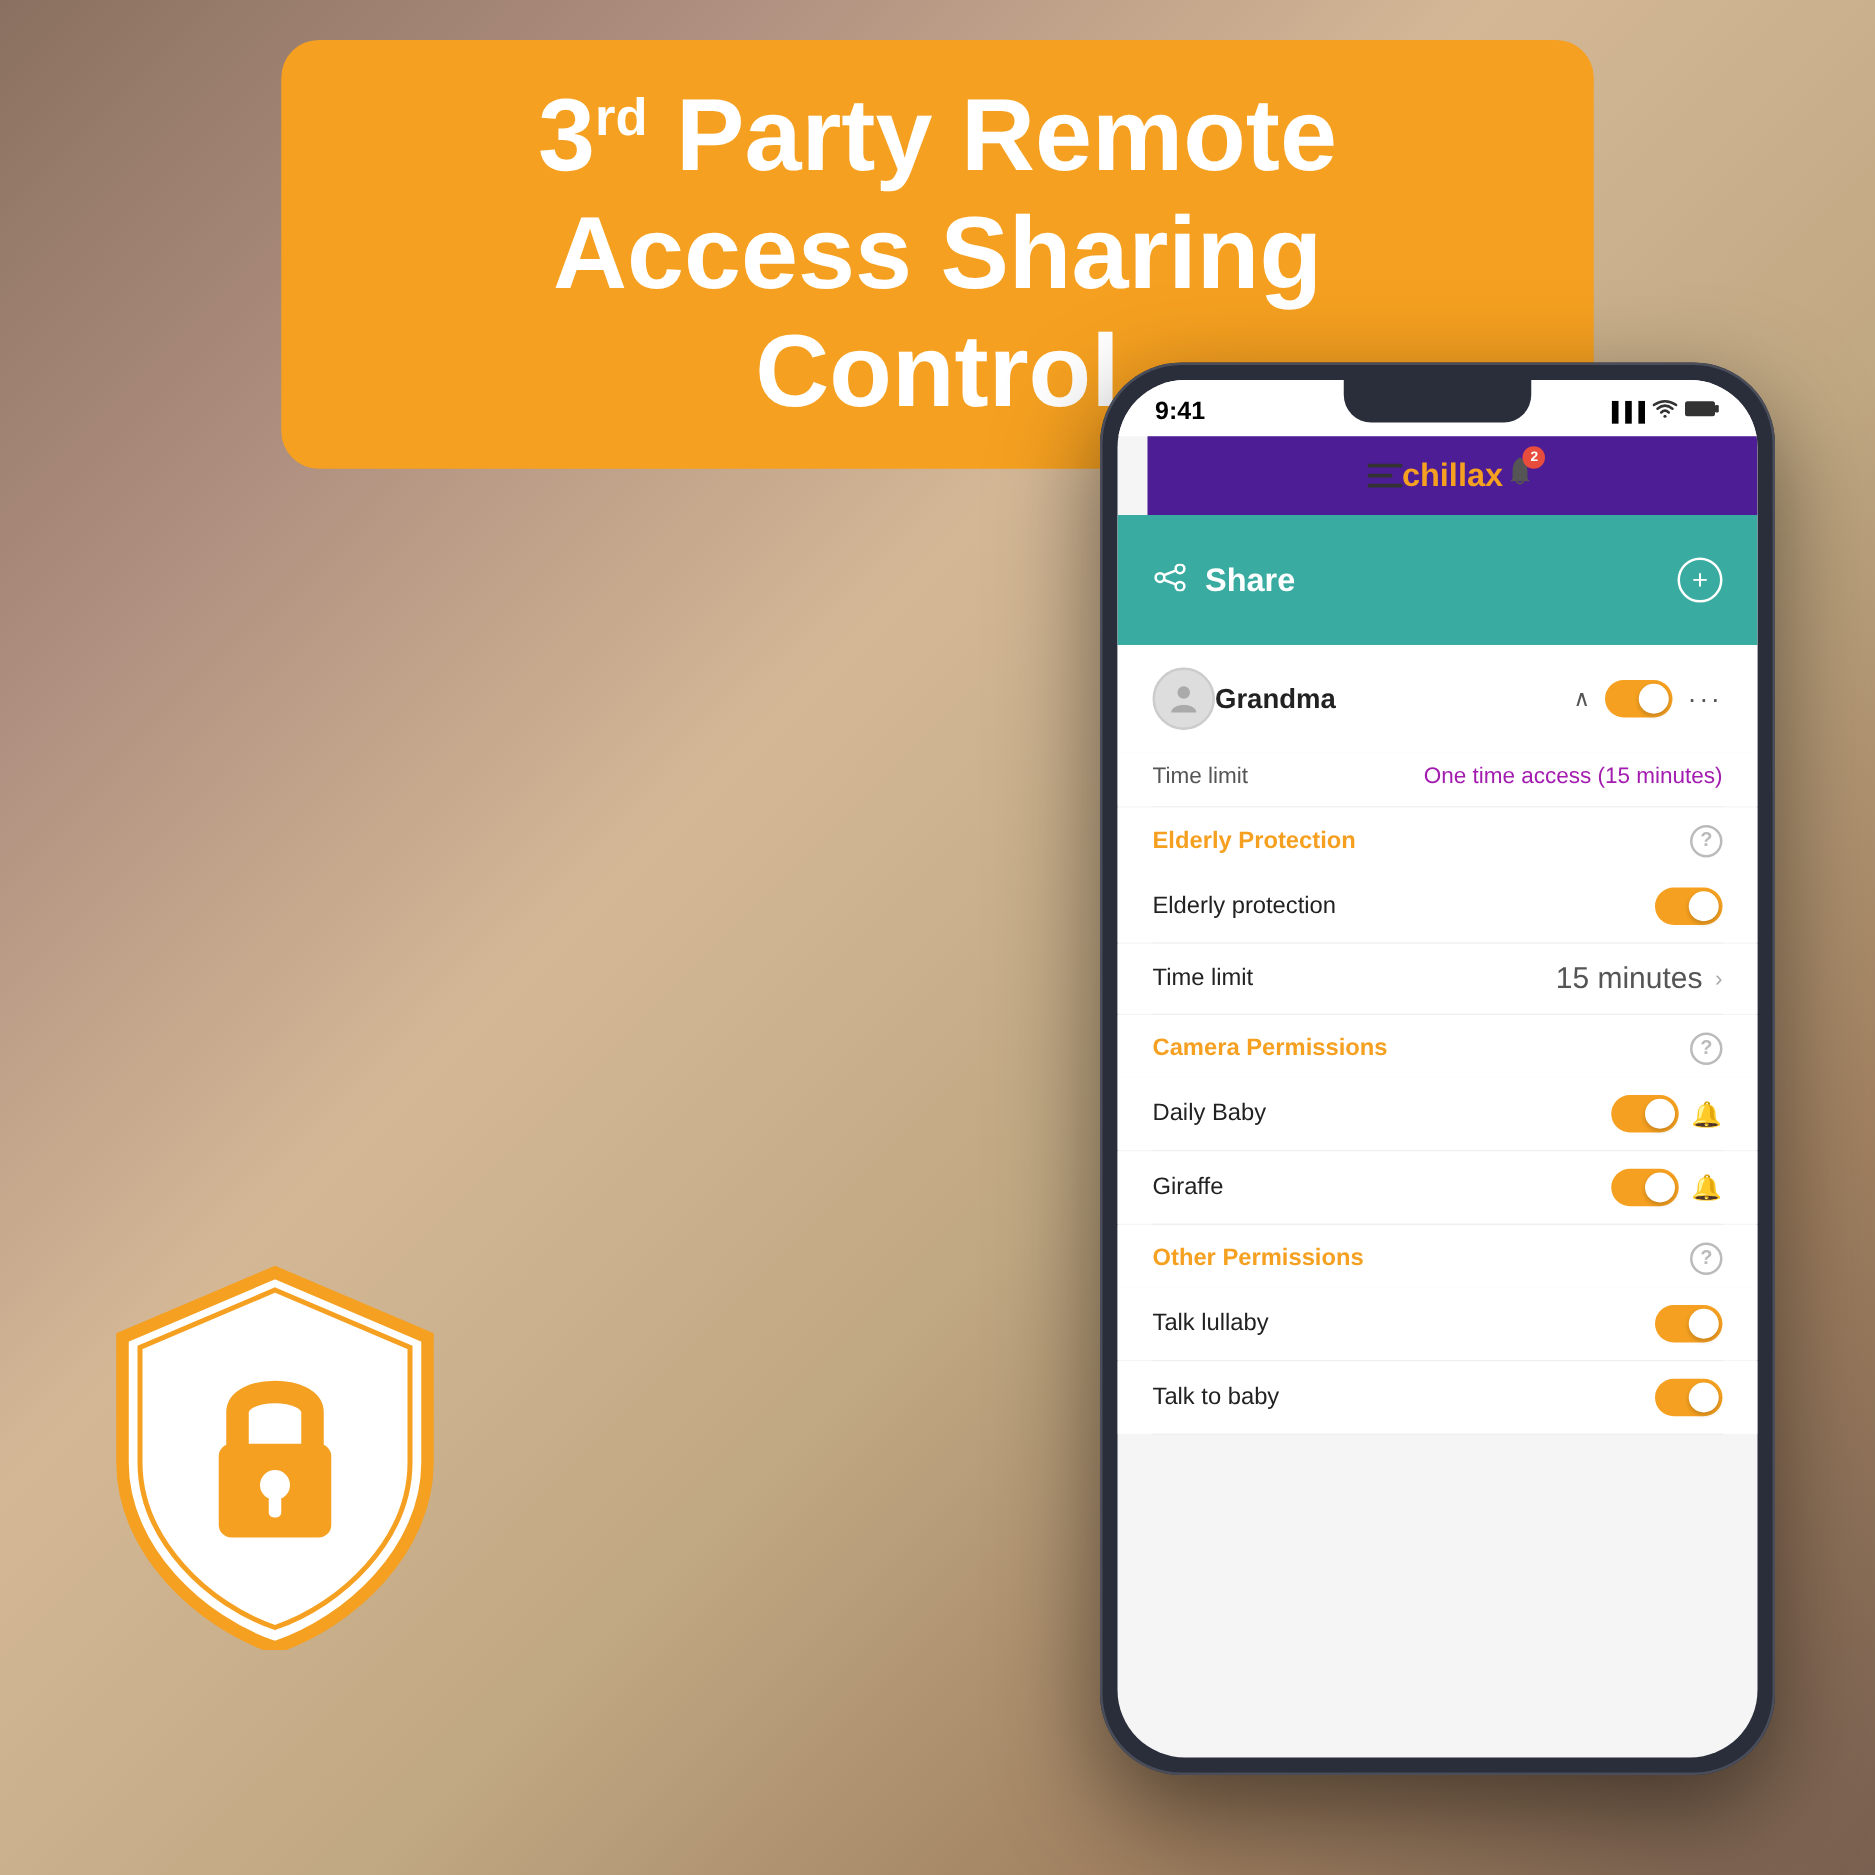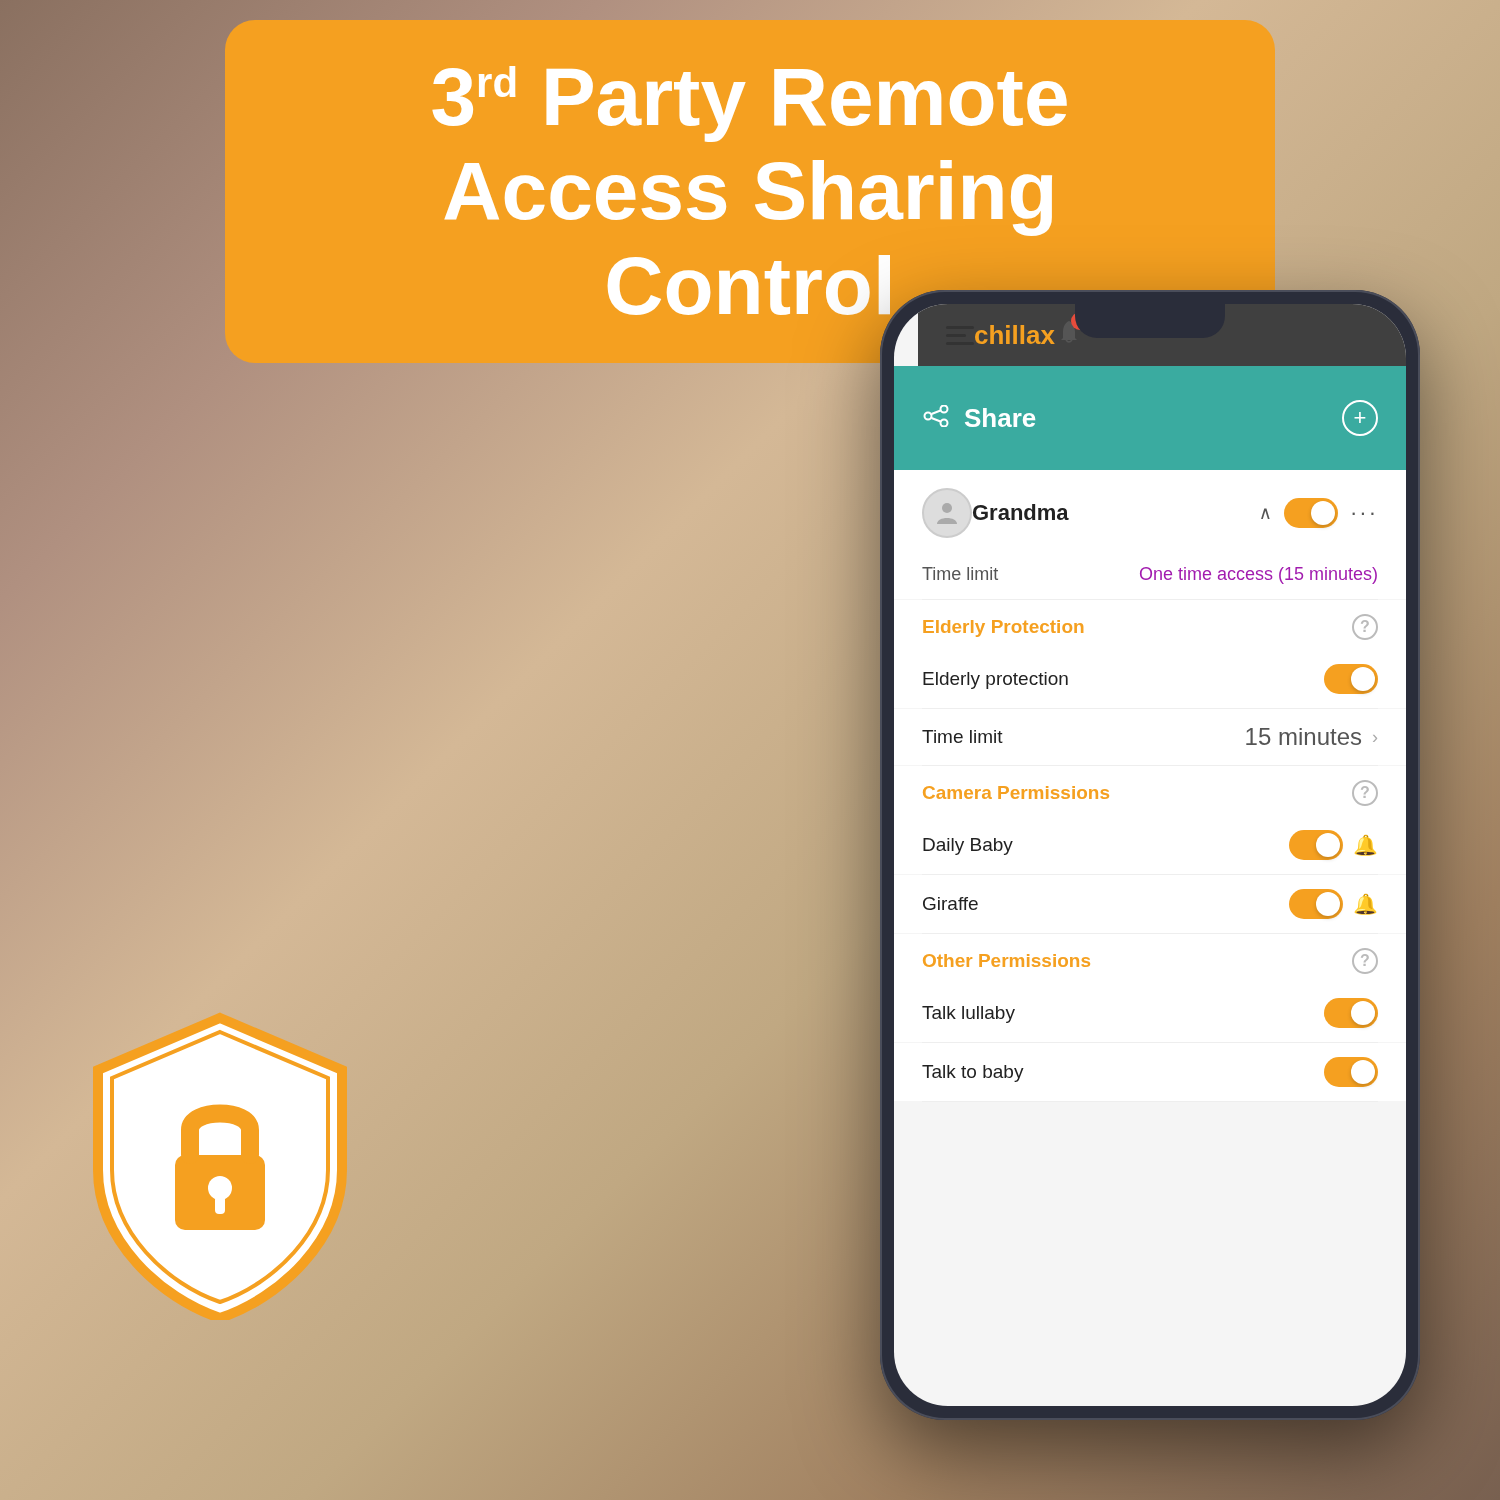--- a/index.html
+++ b/index.html
@@ -18,21 +18,21 @@
       position: absolute;
       top: 0; left: 0;
       width: 100%; height: 100%;
       background: linear-gradient(135deg, #8a7060 0%, #b09080 20%, #d4b896 40%, #c0a882 60%, #a08060 80%, #786050 100%);
       z-index: 0;
     }
 
     
     .header-banner {
       position: absolute;
-      top: 20px;
+      top: 32px;
       left: 50%;
       transform: translateX(-50%);
       background: #f5a020;
       border-radius: 30px;
       padding: 30px 80px;
       text-align: center;
       z-index: 10;
       width: 1050px;
     }
 
@@ -119,23 +119,23 @@
       transform: translateX(-50%);
       width: 150px;
       height: 34px;
       background: #2a2d3a;
       border-radius: 0 0 22px 22px;
       z-index: 20;
     }
 
     
     .app-header {
-      background: #404040;
-      display: flex;
-      justify-content: flex-start;
+      background: #4c1d95;
+      display: flex;
+      justify-content: center;
       align-items: center;
       padding: 14px 28px;
       margin-left: 24px;
     }
 
     .hamburger-icon {
       display: flex;
       flex-direction: column;
       gap: 5px;
     }
@@ -401,20 +401,40 @@
     <rect x="135" y="196" width="10" height="18" rx="4" fill="white"></rect>
   </svg>
 </div>
 
 <div class="phone-wrapper">
   <div class="phone-outer">
     <div class="phone-inner">
 
       <div class="notch"></div>
 
+      <div class="status-bar">
+        <span class="status-time">9:41</span>
+        <div class="status-icons">
+          <span style="font-size:15px;">▐▐▐</span>
+          <span>
+            <svg width="20" height="16" viewBox="0 0 20 16">
+                <path d="M10 14 L10 14" stroke="#333" stroke-width="2.5" stroke-linecap="round"></path>
+                <path d="M7 11 Q10 8 13 11" stroke="#333" stroke-width="2" fill="none" stroke-linecap="round"></path>
+                <path d="M4 8 Q10 3 16 8" stroke="#333" stroke-width="2" fill="none" stroke-linecap="round"></path>
+                <path d="M1 5 Q10 -1 19 5" stroke="#333" stroke-width="2" fill="none" stroke-linecap="round"></path>
+              </svg>
+          </span>
+          <span>
+            <svg width="28" height="16" viewBox="0 0 28 16">
+                <rect x="0" y="2" width="24" height="12" rx="2" fill="#333"></rect>
+                <rect x="24" y="5" width="3" height="6" rx="1" fill="#333"></rect>
+              </svg>
+          </span>
+        </div>
+      </div>
 
       <div class="app-header">
         <div class="hamburger-icon">
           <div class="hamburger-line"></div>
           <div class="hamburger-line" style="width:20px;"></div>
           <div class="hamburger-line"></div>
         </div>
         <span class="app-logo">chillax</span>
         <div class="bell-icon">
           <svg width="28" height="28" viewBox="0 0 28 28">

